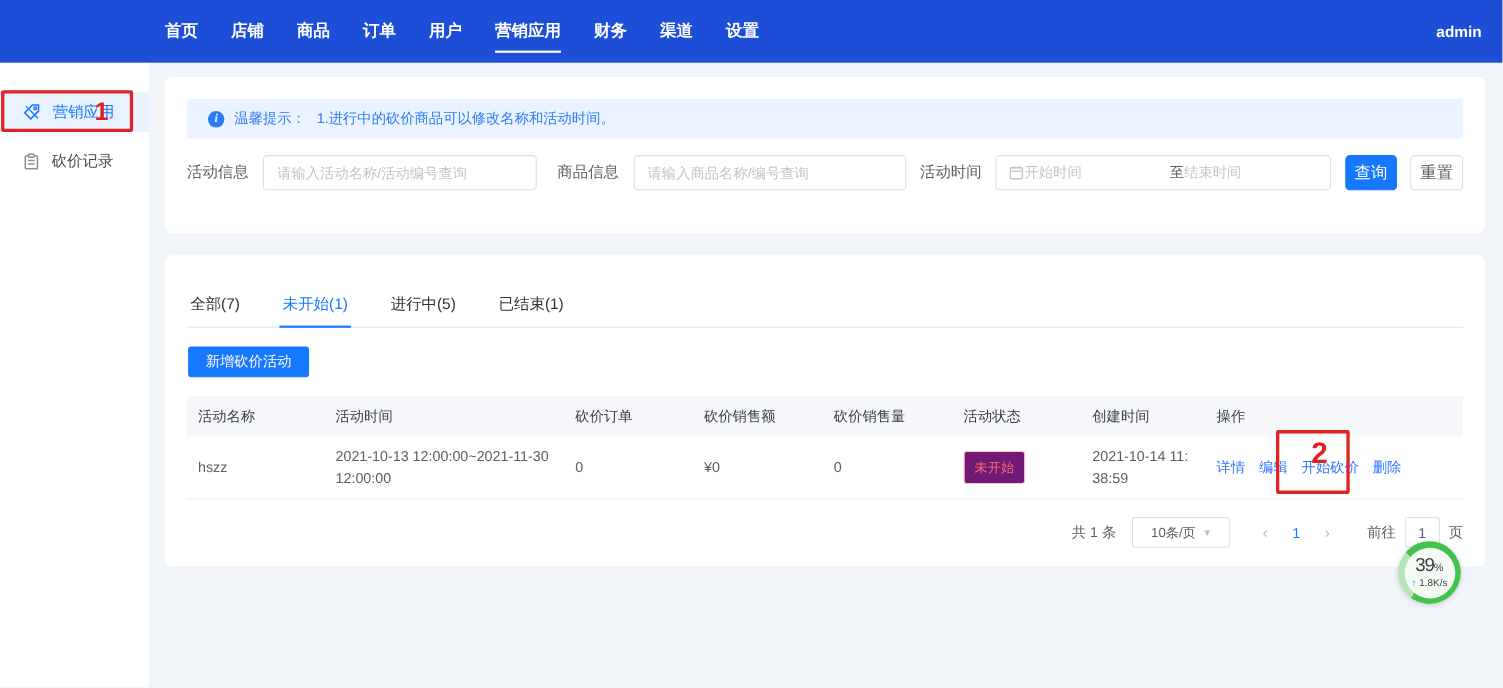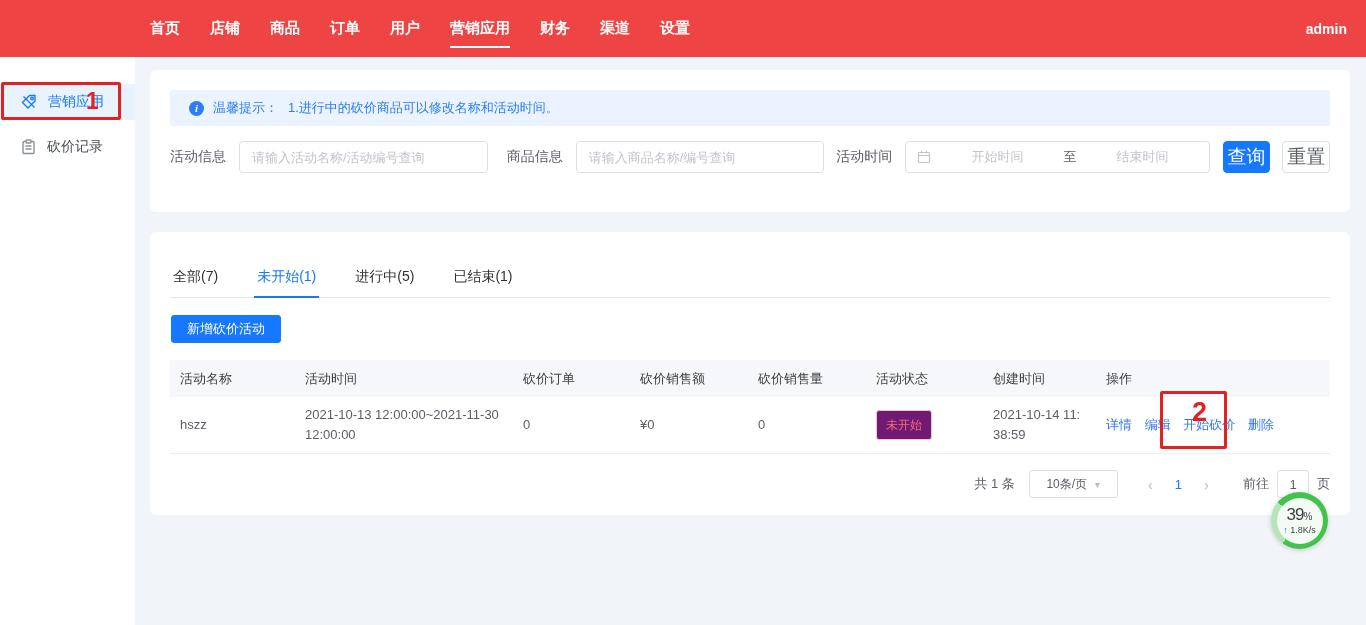--- a/index.html
+++ b/index.html
@@ -7,21 +7,21 @@
   body {
     position: relative;
     font-family: "Liberation Sans", "DejaVu Sans", sans-serif;
     background: #f1f4f8;
     overflow: hidden;
     color: #303133;
   }
   
   .topnav {
     position:absolute; top:0; left:0; width:1366px; height:57px;
-    background:#ef4444; display:flex; z-index:2;
+    background:#1d4ed8; display:flex; z-index:2;
   }
   .nav-items { display:flex; margin-left:135px; height:100%; }
   .nav-item {
     color:#fff; font-size:15px; font-weight:bold; padding:0 15px;
     display:flex; align-items:center; position:relative; cursor:pointer; white-space:nowrap;
   }
   .nav-item.active::after {
     content:""; position:absolute; left:15px; right:15px; bottom:9px; height:2px; background:#fff;
   }
   .nav-user { position:absolute; right:19px; top:0; height:57px; display:flex; align-items:center;
@@ -48,23 +48,23 @@
     display:flex; align-items:center; font-size:14px; color:#5a5e66; white-space:nowrap; }
   .f-label { margin-right:13px; }
   .filters input[type=text] { height:32px; border:1px solid #dcdfe6; border-radius:4px;
     padding:0 12px; font-size:13px; color:#a16207; outline:none; font-family:inherit; }
   .filters input::placeholder { color:#c0c4cc; }
   .inp-activity { width:250px; margin-right:19px; }
   .inp-product { width:250px; margin-right:12px; }
   .datebox { width:306px; height:32px; border:1px solid #dcdfe6; border-radius:4px;
     display:flex; align-items:center; font-size:13px; color:#c0c4cc; margin-right:13px; cursor:pointer; }
   .datebox .cal { margin-left:11px; color:#c0c4cc; display:flex; }
-  .datebox .ph { flex:1; text-align:center; }
+  .datebox .ph { flex:1; }
   .datebox .sep { color:#5a5e66; }
-  .btn { height:32px; width:48px; border-radius:4px; font-size:19px; cursor:pointer; font-family:Liberation Mono, monospace; }
+  .btn { height:32px; width:48px; border-radius:4px; font-size:15px; cursor:pointer; font-family:Liberation Mono, monospace; }
   .btn-primary { background:#1677ff; border:1px solid #1677ff; color:#fff; margin-right:12px; }
   .btn-plain { background:#fff; border:1px solid #dcdfe6; color:#5a5e66; }
   
   .tabs { position:absolute; left:20px; right:20px; top:24px; height:42px;
     border-bottom:1px solid #e4e7ed; display:flex; gap:33px; font-size:14px; color:#303133; }
   .tab { display:flex; align-items:center; position:relative; padding:0 3px; cursor:pointer; }
   .tab.active { color:#1677ff; }
   .tab.active::after { content:""; position:absolute; left:0; right:0; bottom:-1px; height:2px; background:#1677ff; }
   
   .add-btn { position:absolute; left:21px; top:83px; height:28px; padding:0 15px;

